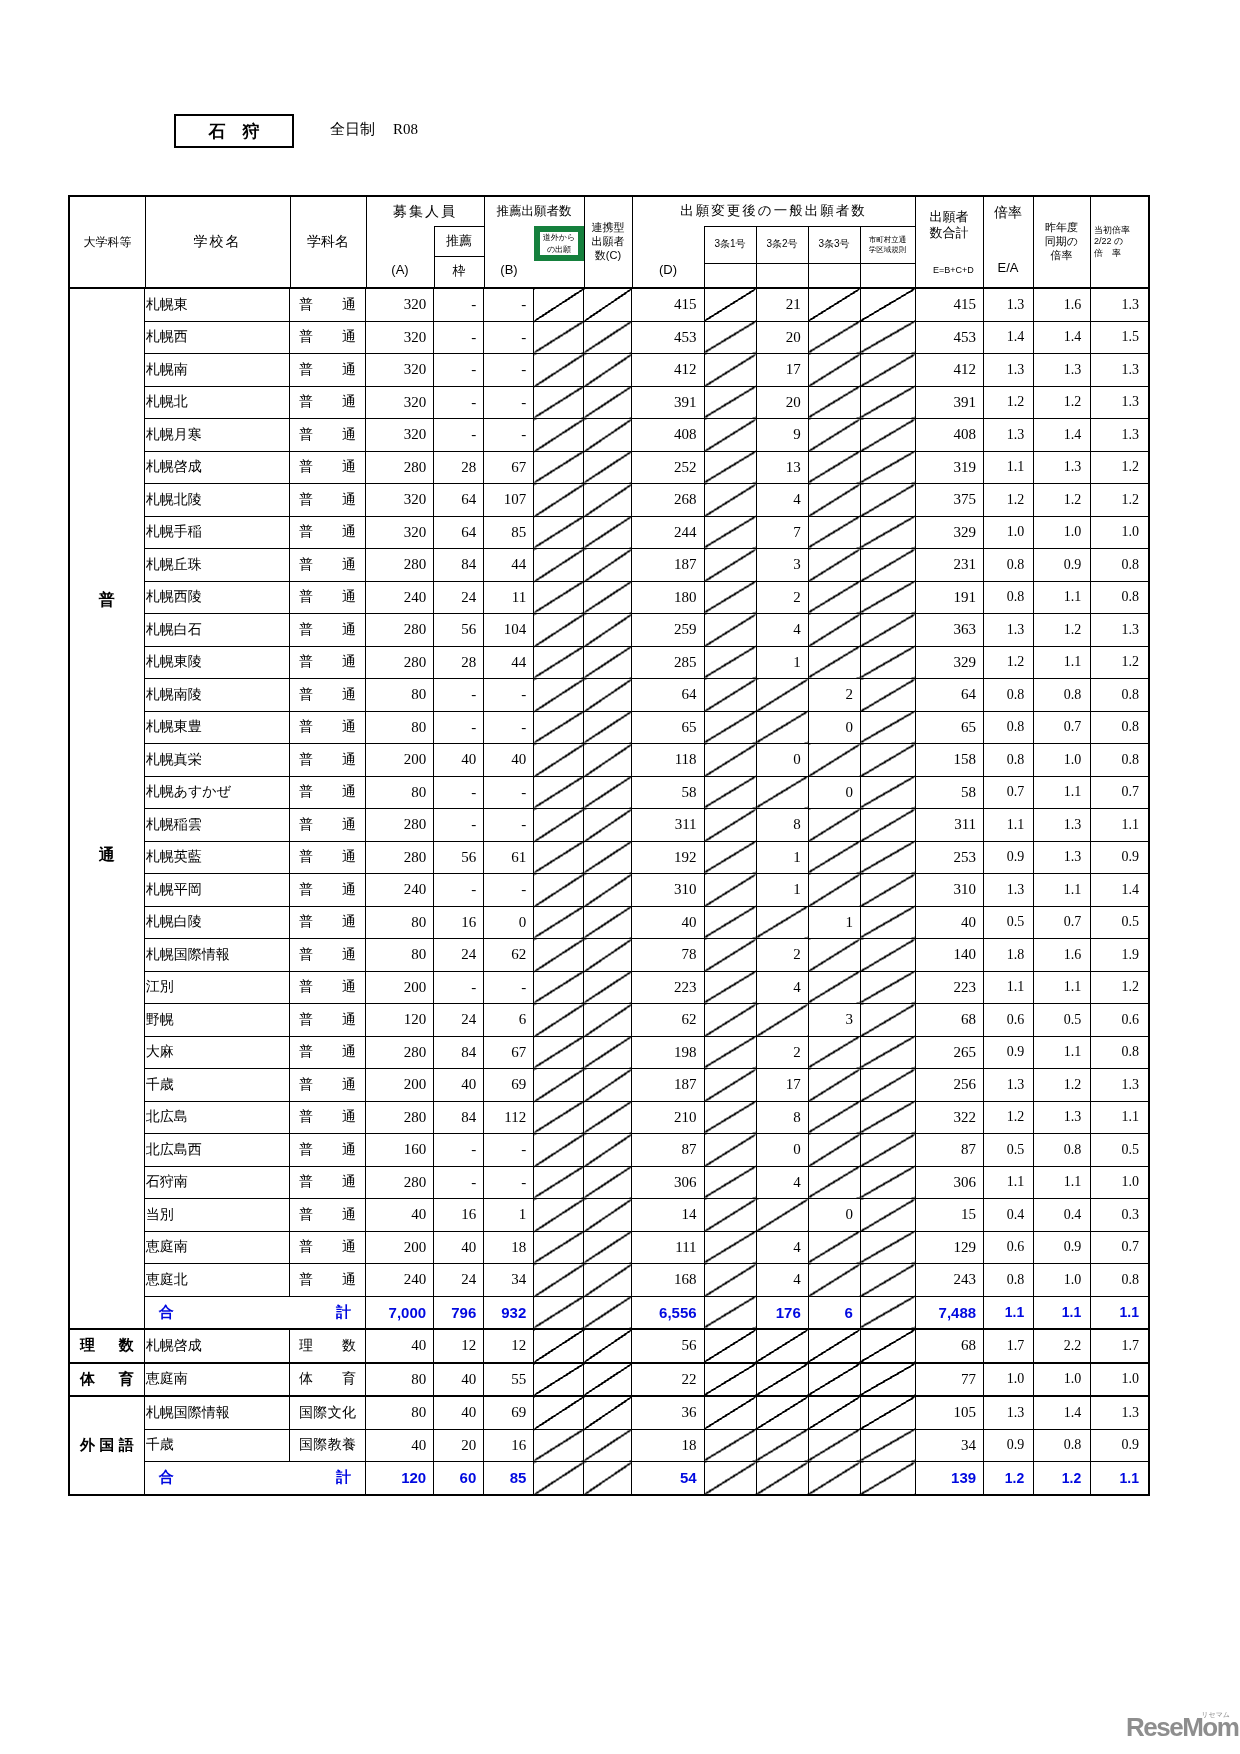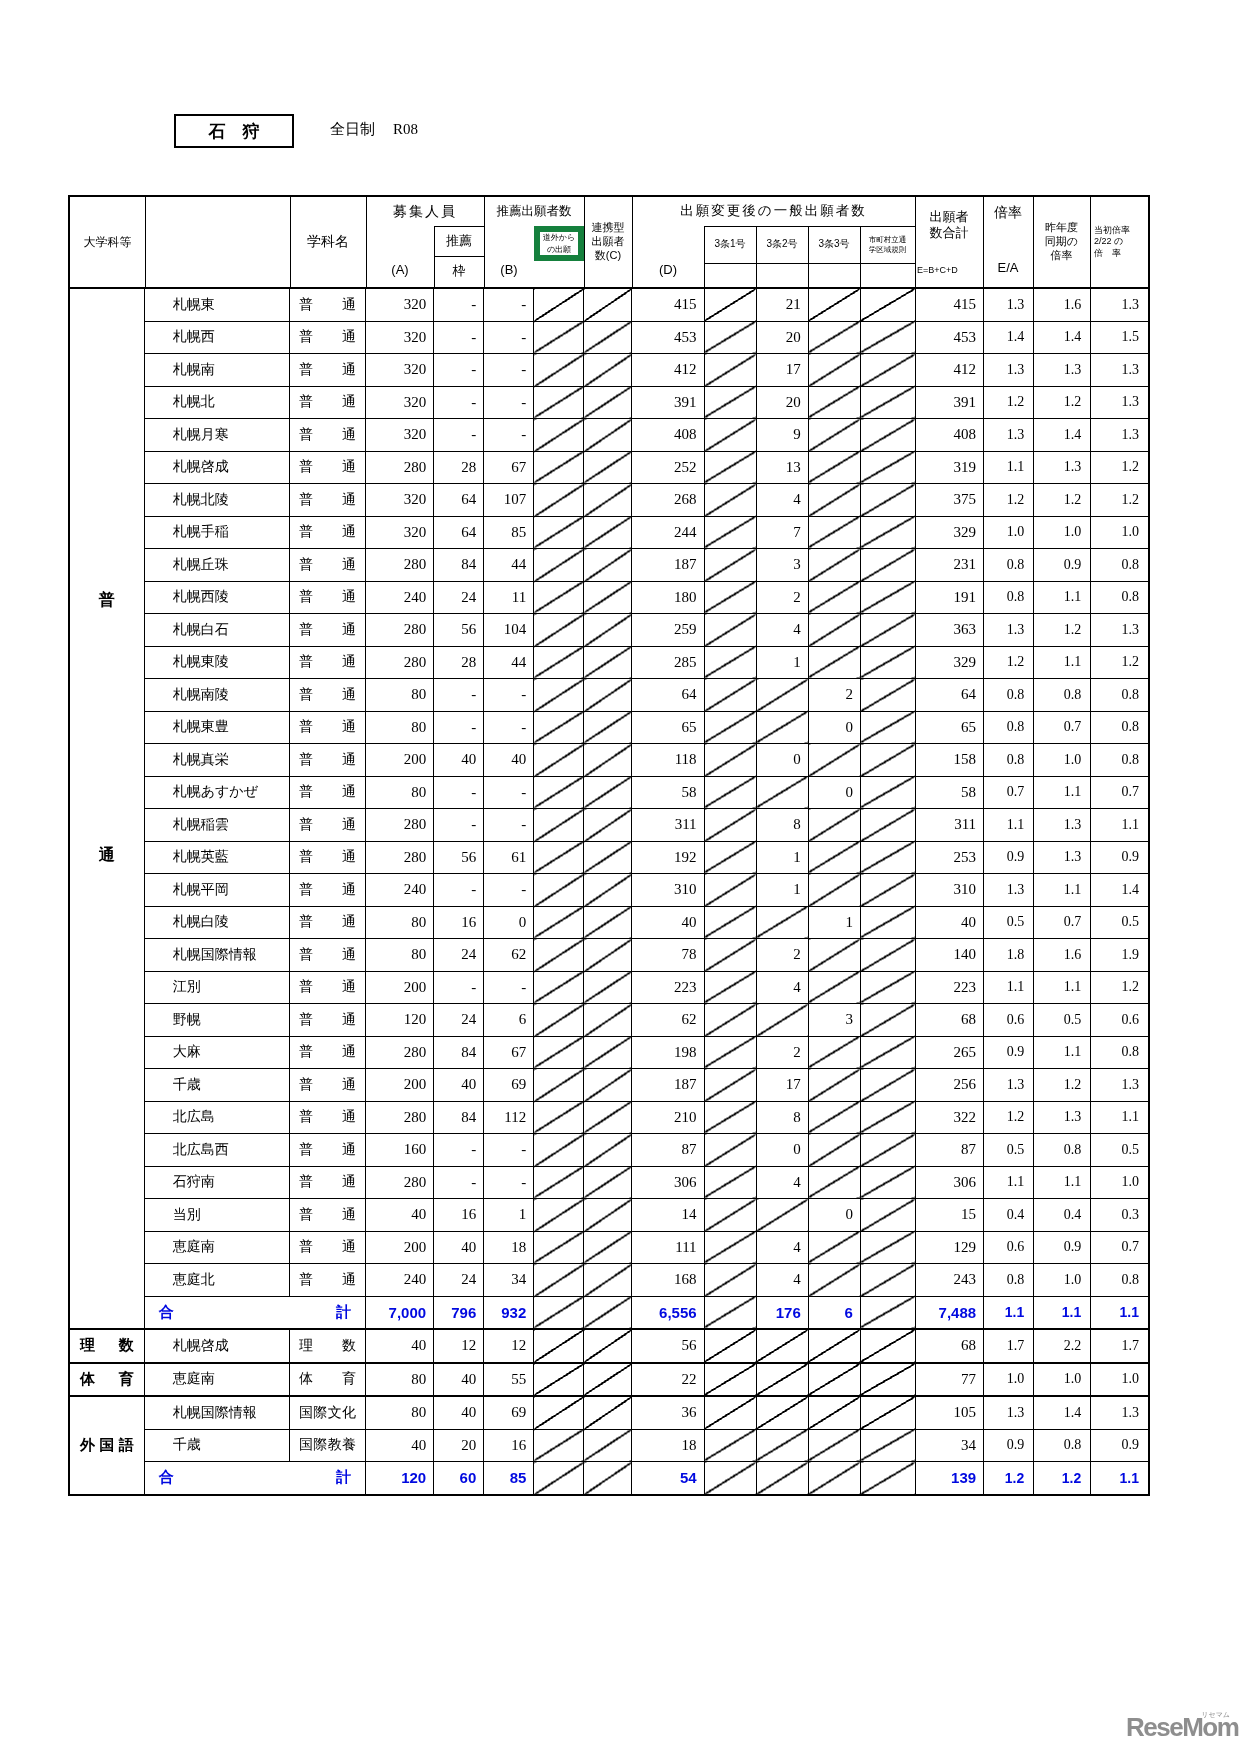--- a/index.html
+++ b/index.html
@@ -20,21 +20,21 @@
     font-family:"Liberation Sans","DejaVu Sans",sans-serif;}
   .hlabel{position:absolute;display:flex;align-items:center;justify-content:center;
     text-align:center;white-space:pre-line;line-height:1.25;}
   .vline{position:absolute;width:1px;background:#000;}
   .hline{position:absolute;height:1px;background:#000;}
   .hbox{position:absolute;border:6px solid #15803d;box-sizing:border-box;}
 
   table{border-collapse:collapse;table-layout:fixed;width:1082px;border:2px solid #000;}
   td{border:1px solid #000;padding:0;height:31.5px;overflow:hidden;font-size:15px;
      vertical-align:middle;}
-  td.school{text-align:left;padding-left:28px;font-size:14px;}
+  td.school{text-align:left;padding-left:1px;font-size:14px;}
   td.dept{font-size:14px;}
   .jl{text-align:justify;text-align-last:justify;padding:0 9px;}
   td.num{text-align:right;padding-right:7px;}
   td.ratio{text-align:right;padding-right:9px;font-size:14px;}
   td.diag{background:linear-gradient(to bottom right,
       transparent calc(50% - 0.9px),#000 calc(50% - 0.9px),
       #000 calc(50% + 0.9px),transparent calc(50% + 0.9px));}
   td.seclabel{font-weight:bold;font-size:15px;
       font-family:"Liberation Sans","DejaVu Sans",sans-serif;}
   td.seclabel.hz{padding:0 10px;}
@@ -61,20 +61,21 @@
   <span>石　狩</span>
 </div>
 <div id="subtitle">
   <span>全日制</span><span class="sp"></span><span>R08</span>
 </div>
 
 <div id="sheet">
 
   <div id="thead">
     <div class="hlabel" style="left:0;top:0;width:75px;height:90px;font-size:12px;">大学科等</div>
+    <div class="hlabel" style="left:75px;top:0;width:145px;height:90px;font-size:14px;letter-spacing:2px;">学校名</div>
     <div class="hlabel" style="left:220px;top:0;width:76px;height:90px;font-size:14px;">学科名</div>
     <div class="hlabel" style="left:296px;top:0;width:118px;height:29px;font-size:14px;letter-spacing:2px;">募集人員</div>
     <div class="hlabel" style="left:296px;top:56px;width:68px;height:34px;font-size:13px;">(A)</div>
     <div class="hlabel" style="left:364px;top:29px;width:50px;height:30px;font-size:13px;">推薦</div>
     <div class="hlabel" style="left:364px;top:59px;width:50px;height:31px;font-size:13px;">枠</div>
     <div class="hlabel" style="left:414px;top:0;width:100px;height:29px;font-size:12.5px;">推薦出願者数</div>
     <div class="hlabel" style="left:414px;top:56px;width:50px;height:34px;font-size:13px;">(B)</div>
     <div class="hbox hlabel" style="left:464px;top:29px;width:50px;height:35px;font-size:8px;line-height:1.4;">道外から
 の出願</div>
     <div class="hlabel" style="left:514px;top:0;width:48px;height:90px;font-size:11px;">連携型
@@ -82,21 +83,21 @@
 数(C)</div>
     <div class="hlabel" style="left:562px;top:0;width:283px;height:29px;font-size:13.5px;letter-spacing:2px;">出願変更後の一般出願者数</div>
     <div class="hlabel" style="left:562px;top:56px;width:72px;height:34px;font-size:13px;">(D)</div>
     <div class="hlabel" style="left:634px;top:29px;width:52px;height:37px;font-size:10px;">3条1号</div>
     <div class="hlabel" style="left:686px;top:29px;width:52px;height:37px;font-size:10px;">3条2号</div>
     <div class="hlabel" style="left:738px;top:29px;width:52px;height:37px;font-size:10px;">3条3号</div>
     <div class="hlabel" style="left:790px;top:29px;width:55px;height:37px;font-size:7.5px;">市町村立通
 学区域規則</div>
     <div class="hlabel" style="left:845px;top:6px;width:68px;height:44px;font-size:13px;">出願者
 数合計</div>
-    <div class="hlabel" style="left:845px;top:64px;width:68px;height:20px;font-size:9px;justify-content:flex-start;padding-left:2px;">E=B+C+D</div>
+    <div class="hlabel" style="left:845px;top:64px;width:68px;height:20px;font-size:9px;justify-content:flex-start;padding-left:18px;">E=B+C+D</div>
     <div class="hlabel" style="left:913px;top:4px;width:50px;height:24px;font-size:14px;">倍率</div>
     <div class="hlabel" style="left:913px;top:58px;width:50px;height:26px;font-size:13px;">E/A</div>
     <div class="hlabel" style="left:963px;top:0;width:57px;height:90px;font-size:11px;">昨年度
 同期の
 倍率</div>
     <div class="hlabel" style="left:1020px;top:0;width:58px;height:90px;font-size:9px;text-align:left;justify-content:flex-start;padding-left:4px;box-sizing:border-box;">当初倍率
 2/22 の
 倍　率</div>
   <div class="vline" style="left: 75px; top: 0px; height: 90px;"></div>
       <div class="vline" style="left: 220px; top: 0px; height: 90px;"></div>

